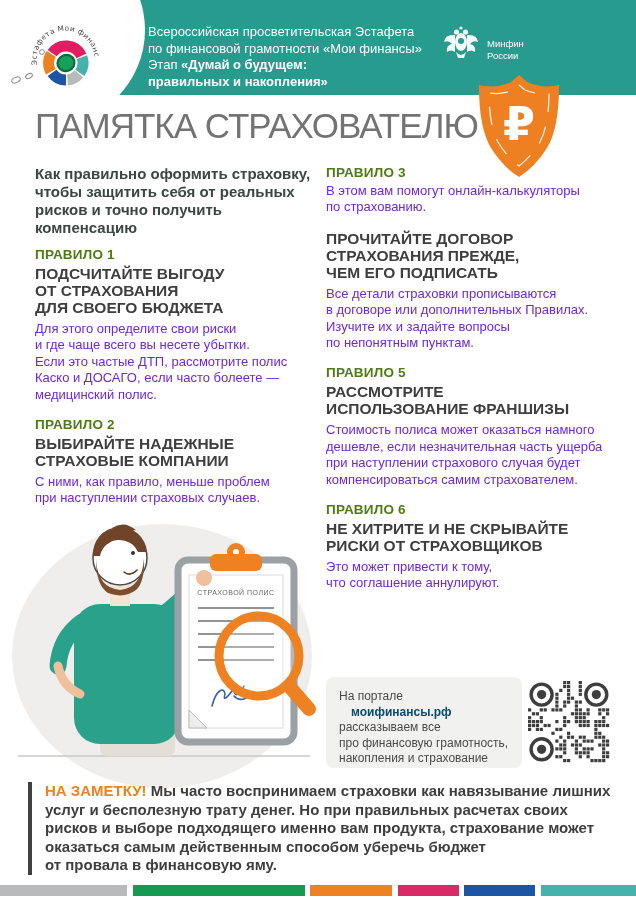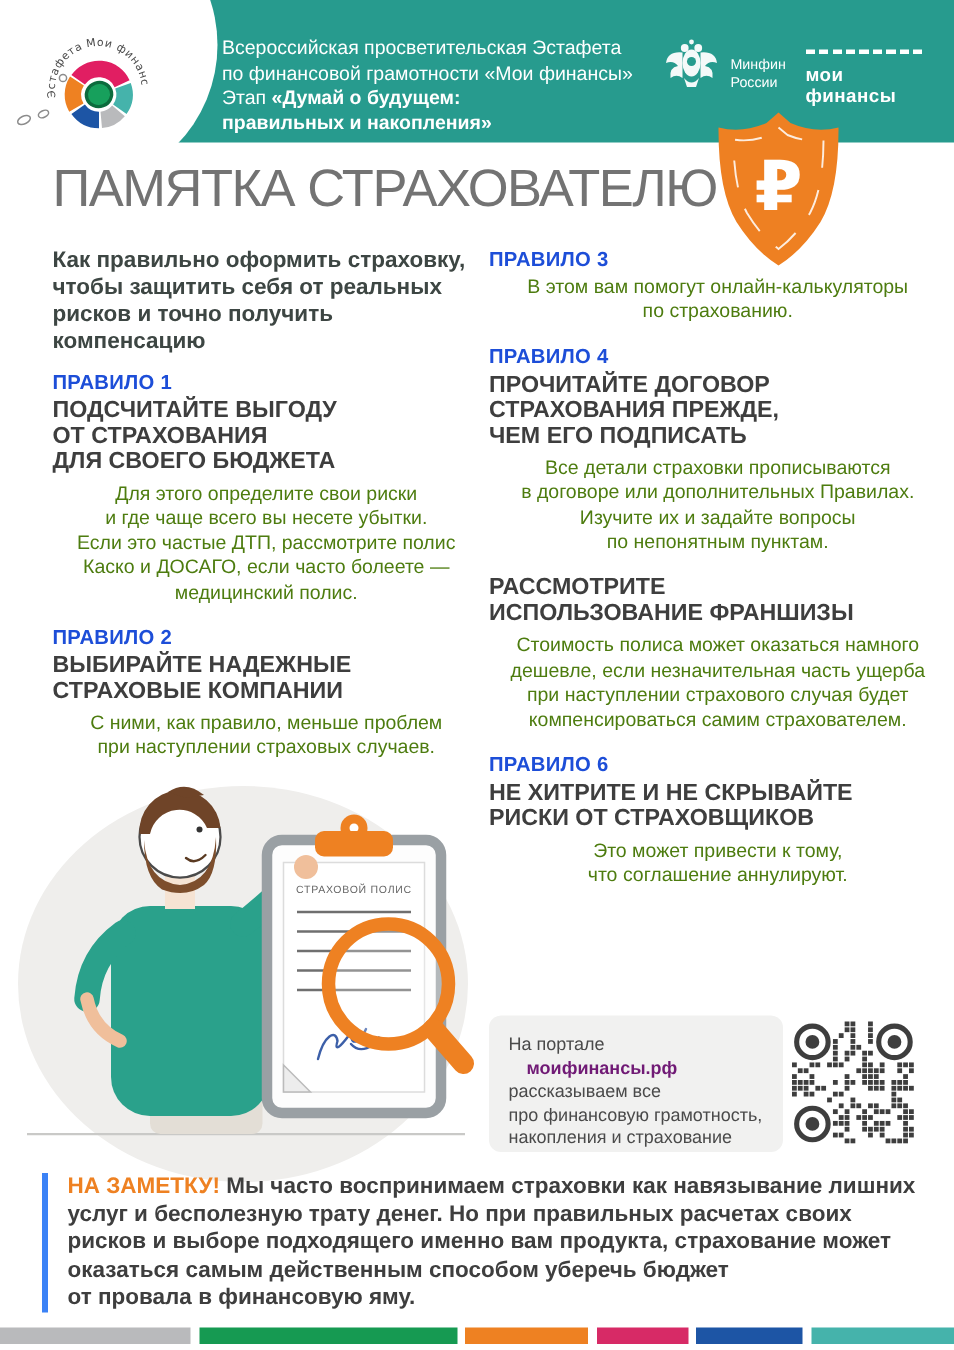--- a/index.html
+++ b/index.html
@@ -21,35 +21,35 @@
   
   .title{position:absolute;left:35px;top:106px;width:450px;color:#737373;
          font-size:35px;font-weight:normal;letter-spacing:-1px;}
   
   .col{position:absolute;top:165px;}
   .col-left{left:35px;width:285px;}
   .col-right{left:326px;width:305px;}
   .intro{color:#3d4643;font-weight:bold;font-size:15px;line-height:18px;
          white-space:pre-line;margin-bottom:10px;}
   .rule{margin-bottom:14px;}
-  .rule-label{color:#1d4ed8;font-weight:bold;font-size:13.5px;letter-spacing:.2px;margin-bottom:3px;}
+  .rule-label{color:#4d7c0f;font-weight:bold;font-size:13.5px;letter-spacing:.2px;margin-bottom:3px;}
   .rule-heading{color:#3e3e3e;font-weight:bold;font-size:15.5px;line-height:17px;
                 white-space:pre-line;margin-bottom:5px;}
-  .rule-body{color:#4d7c0f;font-size:13px;line-height:16.4px;white-space:pre-line;text-align:center;}
+  .rule-body{color:#6d28d9;font-size:13px;line-height:16.4px;white-space:pre-line;}
   
   .illustration{position:absolute;left:12px;top:498px;}
   
   .qr-panel{position:absolute;left:326px;top:677px;width:170px;height:67px;
             background:#f1f1f0;border-radius:8px;padding:12px 13px;}
   .qr-text{color:#4a4a4a;font-size:12px;line-height:15.5px;}
-  .qr-text .link{color:#701a75;font-weight:bold;margin-left:12px;}
+  .qr-text .link{color:#0c4a6e;font-weight:bold;margin-left:12px;}
   .qr-rest{white-space:pre-line;}
   .qr-code{position:absolute;left:524px;top:676px;}
   
-  .note{position:absolute;left:28px;top:782px;width:585px;border-left:4px solid #3b82f6;
+  .note{position:absolute;left:28px;top:782px;width:585px;border-left:4px solid #404040;
         padding-left:13px;}
   .note-text{color:#3e3e3e;font-weight:bold;font-size:15px;line-height:18.5px;white-space:pre-line;}
   .note-label{color:#ee8122;font-weight:bold;}
   
   .strip{position:absolute;left:0;top:885px;width:636px;height:11px;display:flex;}
   .strip div{height:11px;}
   .s0{width:127px;margin-right:6px;}
   .s1{width:172px;margin-right:5px;}
   .s2{width:82px;margin-right:6px;}
   .s3{width:61px;margin-right:5px;}
@@ -81,24 +81,20 @@
           <path d="M13,28 Q18,34 23,28 L21,34 L15,34 Z"></path>
         </g>
         <circle cx="18" cy="17" r="3" fill="#279b8e"></circle>
       </svg>
       <div class="minfin-name">
         <div>Минфин</div>
         <div>России</div>
       </div>
     </div>
 
-    <div class="mf-logo">
-      <div class="mf-dashes"></div>
-      <div class="mf-name">мои финансы</div>
-    </div>
   </div>
 
   <svg class="logo-svg" width="150" height="135" viewBox="0 0 150 135">
     <circle cx="50" cy="30" r="95" fill="#ffffff"></circle>
     <defs>
       <path id="logo-arc" d="M37.5,67.0 A29,29 0 1 1 94.5,58.0" fill="none"></path>
     </defs>
 
     <g fill="none" stroke-linecap="butt">
       <path d="M52.1,53.2 A17,17 0 0 1 81.4,55.8" stroke="#e11e62" stroke-width="11"></path>
@@ -154,30 +150,30 @@
     </div>
   </div>
 
   <div class="col col-right">
     <div class="rule">
       <div class="rule-label">ПРАВИЛО 3</div>
       <div class="rule-body">В этом вам помогут онлайн-калькуляторы
 по страхованию.</div>
     </div>
     <div class="rule">
-      <div class="rule-label">ПРАВИЛО 4</div>
       <div class="rule-heading">ПРОЧИТАЙТЕ ДОГОВОР
 СТРАХОВАНИЯ ПРЕЖДЕ,
 ЧЕМ ЕГО ПОДПИСАТЬ</div>
       <div class="rule-body">Все детали страховки прописываются
 в договоре или дополнительных Правилах.
 Изучите их и задайте вопросы
 по непонятным пунктам.</div>
     </div>
     <div class="rule">
+      <div class="rule-label">ПРАВИЛО 5</div>
       <div class="rule-heading">РАССМОТРИТЕ
 ИСПОЛЬЗОВАНИЕ ФРАНШИЗЫ</div>
       <div class="rule-body">Стоимость полиса может оказаться намного
 дешевле, если незначительная часть ущерба
 при наступлении страхового случая будет
 компенсироваться самим страхователем.</div>
     </div>
     <div class="rule">
       <div class="rule-label">ПРАВИЛО 6</div>
       <div class="rule-heading">НЕ ХИТРИТЕ И НЕ СКРЫВАЙТЕ

